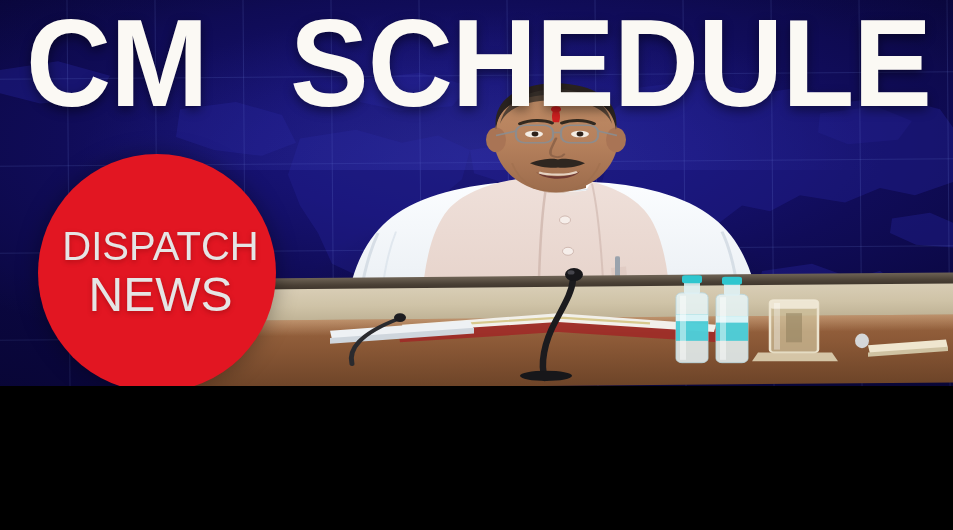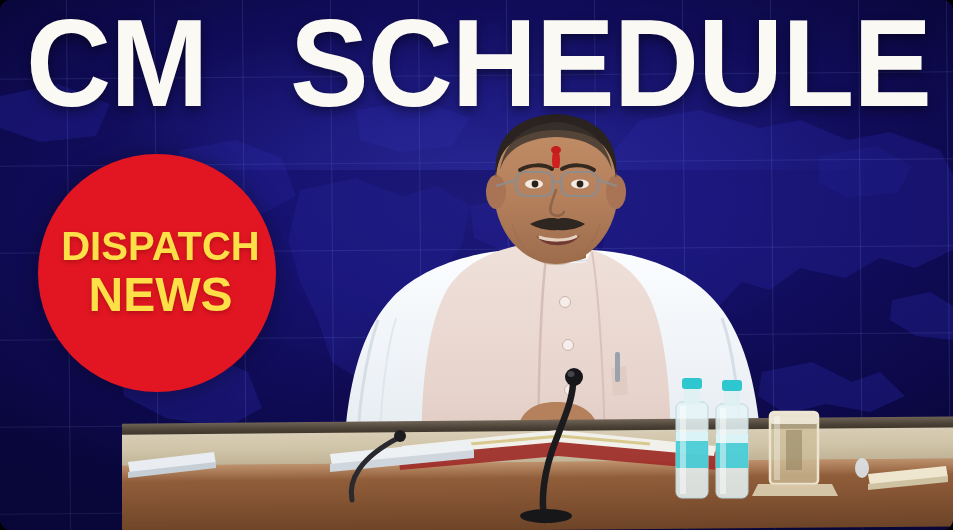--- a/index.html
+++ b/index.html
@@ -5,25 +5,24 @@
   html, body {
     margin: 0;
     padding: 0;
     background: #000;
   }
   * { box-sizing: border-box; }
 
   .stage {
     position: relative;
     width: 953px;
-    height: 530px;
+    height: 386px;
     overflow: hidden;
     font-family: "Liberation Sans", sans-serif;
     background: #0d0b4a;
-    border-radius: 11px;
   }
 
   
   .backdrop {
     position: absolute;
     inset: 0;
     background:
       radial-gradient(ellipse 70% 60% at 50% 38%, #1c1977 0%, #161271 32%, #100c58 62%, #0a0740 100%);
   }
   .backdrop-vign {
@@ -128,23 +127,23 @@
     border-radius: 50%;
     background: #e21622;
     box-shadow: 0 0 22px rgba(0,0,0,0.35);
     display: flex;
     flex-direction: column;
     align-items: center;
     justify-content: center;
     text-align: center;
   }
   .badge-line {
-    color: #fde047;
+    color: #e5e5e5;
     font-family: "Liberation Sans", sans-serif;
-    font-weight: bold;
+    font-weight: normal;
     font-size: 40px;
     line-height: 1.08;
     letter-spacing: 0px;
     text-shadow: 0 2px 5px rgba(90,0,0,0.35);
     margin-left: 7px;
   }
   .badge-line.l2 { font-size: 48px; }
 </style>
 </head>
 <body>

